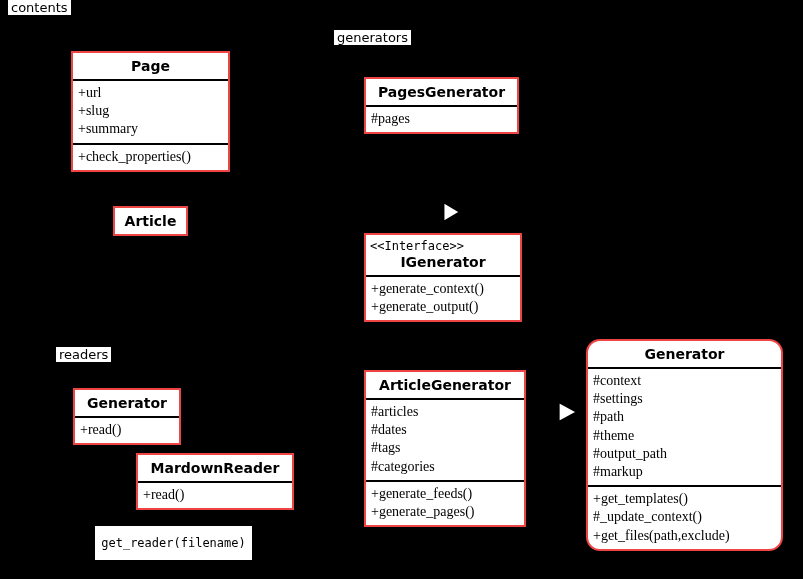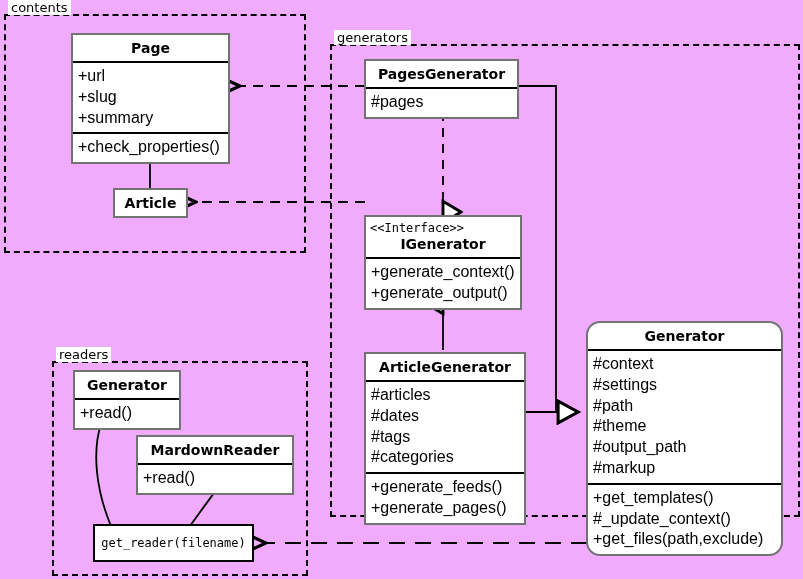--- a/index.html
+++ b/index.html
@@ -7,44 +7,45 @@
     padding: 0;
     background: #ffffff;
   }
   body {
     font-family: "DejaVu Sans", sans-serif;
   }
   #canvas {
     position: relative;
     width: 803px;
     height: 579px;
-    background: #f0abfc;
+    background: #000000;
     overflow: hidden;
   }
   .pkg-label {
     position: absolute;
     font-family: "DejaVu Sans", sans-serif;
     font-size: 13px;
     color: #000;
     background: #ffffff;
     padding: 0 3px;
     z-index: 5;
   }
   .pkg-box {
     position: absolute;
     border: 2px dashed #000;
     box-sizing: border-box;
     background: transparent;
   }
   .cls {
     position: absolute;
-    border: 2px solid #737373;
+    border: 2px solid #ef4444;
     background: #ffffff;
     box-sizing: border-box;
     z-index: 4;
+    margin-top: 18px;
   }
   .cls .title {
     font-family: "DejaVu Sans", sans-serif;
     font-size: 14px;
     font-weight: bold;
     text-align: center;
     padding: 5px 4px 5px 4px;
     line-height: 1.15;
     color: #000;
   }
@@ -53,22 +54,22 @@
     font-size: 12px;
     font-weight: normal;
     text-align: left;
     padding: 4px 4px 0 4px;
     color: #000;
   }
   .cls .sep {
     border-top: 2px solid #000;
   }
   .cls .compartment {
-    font-family: Liberation Sans, sans-serif;
-    font-size: 16px;
+    font-family: Liberation Serif, serif;
+    font-size: 14px;
     color: #000;
     padding: 3px 4px 4px 5px;
     line-height: 1.30;
   }
   .cls .compartment div {
     white-space: pre;
   }
   .plain-box {
     position: absolute;
     border: 2px solid #000;

